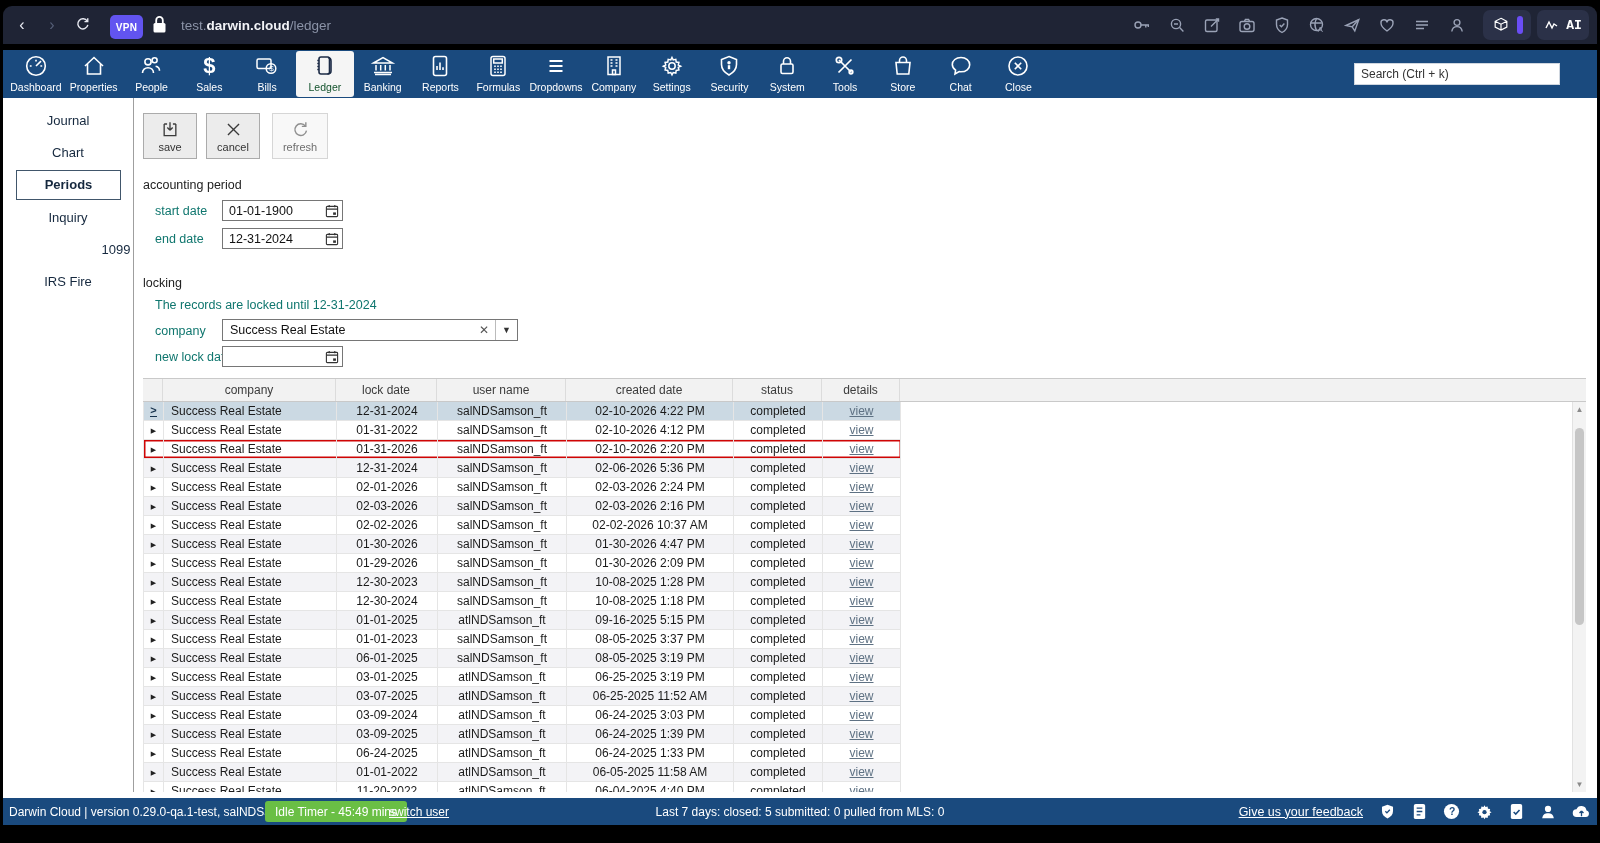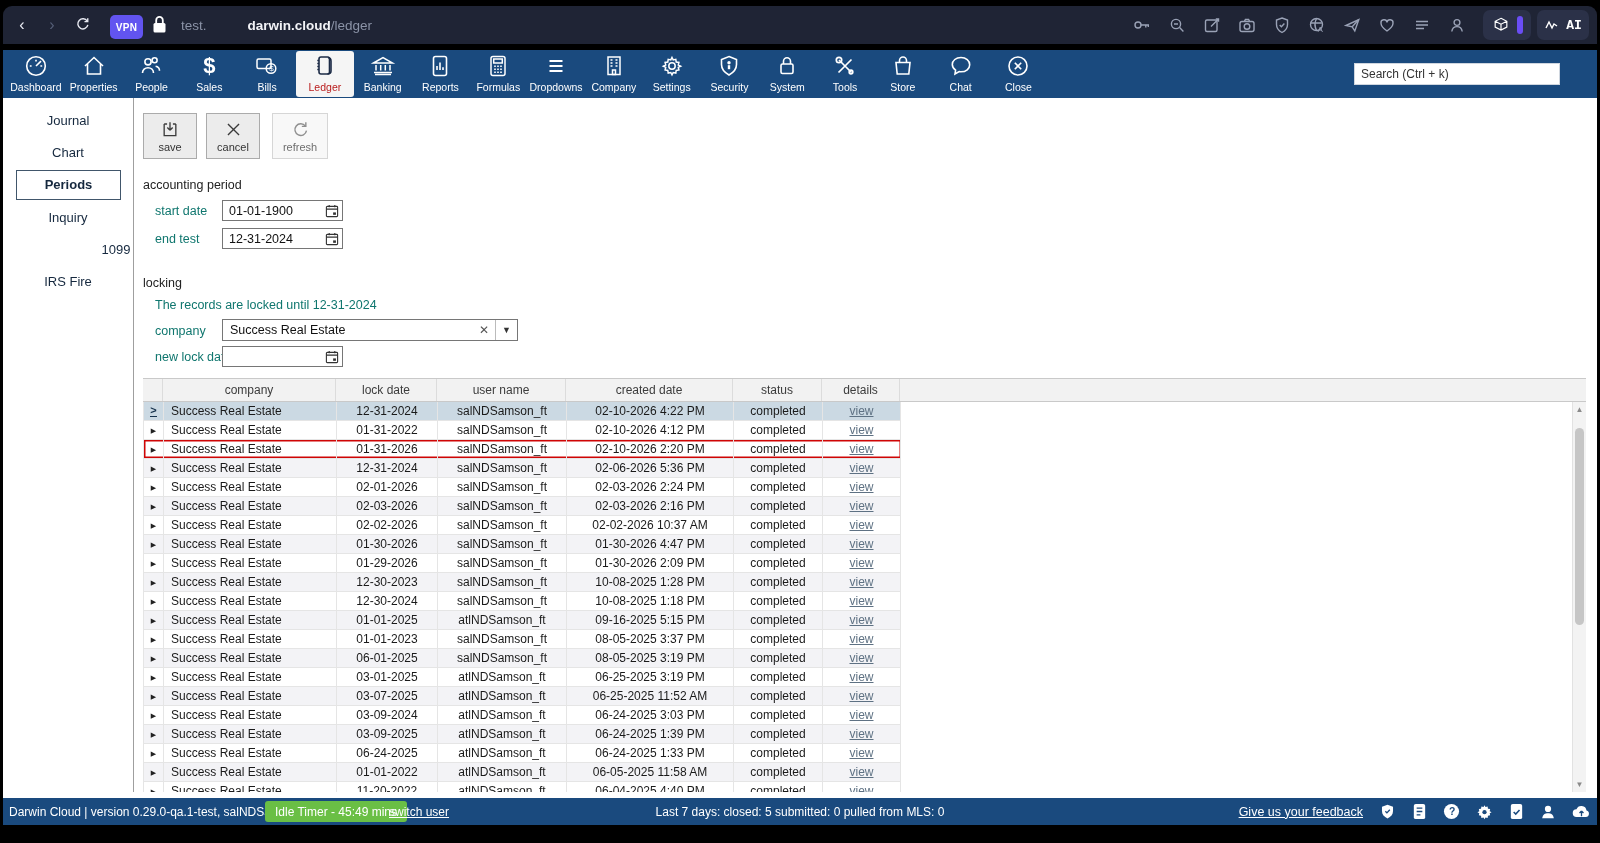--- a/index.html
+++ b/index.html
@@ -21,37 +21,37 @@
   .window{position:absolute;left:3px;top:6px;width:1594px;height:819px;}
 
   
   .topbar{position:relative;height:38px;background:var(--topbar-bg);border-radius:9px 9px 0 0;}
   .topbar .nav{position:absolute;top:0;height:38px;display:flex;align-items:center;color:#e8eaf2;}
   .nav-btn{width:30px;text-align:center;font-size:16px;cursor:default;}
   .nav-btn.dim{color:#555f78;}
   .vpn-badge{position:absolute;left:107px;top:9px;width:33px;height:24px;background:var(--vpn-purple);color:#fff;font-size:10px;font-weight:bold;border-radius:5px;display:flex;align-items:center;justify-content:center;letter-spacing:.3px;}
   .lock-ic{position:absolute;left:149px;top:9px;}
   .url{position:absolute;left:178px;top:0;height:38px;display:flex;align-items:center;font-size:13.5px;color:#8b93a7;}
-  .url b{color:#f2f3f7;font-weight:600;margin-left:41px;}
+  .url b{color:#f2f3f7;font-weight:600;}
   .top-icons{position:absolute;right:130px;top:0;height:38px;display:flex;align-items:center;gap:15px;}
   .top-icons svg{display:block;}
   .ext-box{position:absolute;top:4px;height:30px;background:var(--ext-box);border-radius:7px;display:flex;align-items:center;justify-content:center;gap:6px;font-family:Liberation Mono, monospace;}
   .ext-box.cube{right:66px;width:48px;}
   .ext-box.ai{right:8px;width:52px;color:#fff;font-size:13px;font-weight:bold;}
   .purple-pill{width:6px;height:18px;border-radius:3px;background:var(--purple-pill);}
 
   .gap-strip{height:6px;background:#000;}
 
   
   .ribbon{position:relative;height:48px;background:var(--ribbon-bg);}
   .ribbon-items{position:absolute;left:4px;top:1px;display:flex;}
   .rb-item{width:57.8px;height:46px;display:flex;flex-direction:column;align-items:center;justify-content:flex-start;color:#fff;border-radius:3px;cursor:default;}
   .rb-item .ic{height:30px;display:flex;align-items:center;justify-content:center;}
   .rb-item .lbl{font-size:10.5px;line-height:12px;}
-  .rb-item.active{background:var(--active-tab-bg);color:#b91c1c;}
+  .rb-item.active{background:var(--active-tab-bg);color:#14532d;}
   .rb-item.active svg *{stroke:#1c2b46;}
   .rb-item .glyph{font-size:22px;font-weight:600;line-height:26px;}
   .ribbon-search{position:absolute;right:37px;top:13px;width:206px;height:22px;border:1px solid #cfd6df;background:#fff;font-size:12px;padding:0 6px;color:#222;font-family:inherit;}
   .ribbon-search::placeholder{color:#333;opacity:1;}
 
   
   .content{position:relative;height:700px;background:#fff;}
   .sidebar{position:absolute;left:0;top:0;width:131px;height:694px;border-right:1px solid #9f9f9f;background:#fff;}
   .sb-item{position:absolute;left:0;width:100%;text-align:center;font-size:13px;color:#15283e;height:26px;line-height:26px;cursor:default;}
   .sb-item.active{left:13px;width:105px;border:1px solid #41566b;font-weight:bold;height:30px;line-height:28px;}
@@ -430,21 +430,21 @@
       <div class="date-field" style="left:88px;top:102px;">
         <input type="text" value="01-01-1900" style="">
         <span class="cal">
             <svg width="14" height="14" viewBox="0 0 15 15" fill="none" stroke="#333" stroke-width="1.2">
               <rect x="1.5" y="2.5" width="12" height="11" rx="1"></rect>
               <path d="M1.5 5.5 H13.5 M4.5 1.2 V3.5 M10.5 1.2 V3.5"></path>
               <rect x="8.7" y="9" width="3" height="2.6" fill="#333" stroke="none"></rect>
             </svg>
           </span>
       </div>
-      <div class="fld-label" style="left:21px;top:134px;">end test</div>
+      <div class="fld-label" style="left:21px;top:134px;">end date</div>
       <div class="date-field" style="left:88px;top:130px;">
         <input type="text" value="12-31-2024" style="">
         <span class="cal">
             <svg width="14" height="14" viewBox="0 0 15 15" fill="none" stroke="#333" stroke-width="1.2">
               <rect x="1.5" y="2.5" width="12" height="11" rx="1"></rect>
               <path d="M1.5 5.5 H13.5 M4.5 1.2 V3.5 M10.5 1.2 V3.5"></path>
               <rect x="8.7" y="9" width="3" height="2.6" fill="#333" stroke="none"></rect>
             </svg>
           </span>
       </div>

